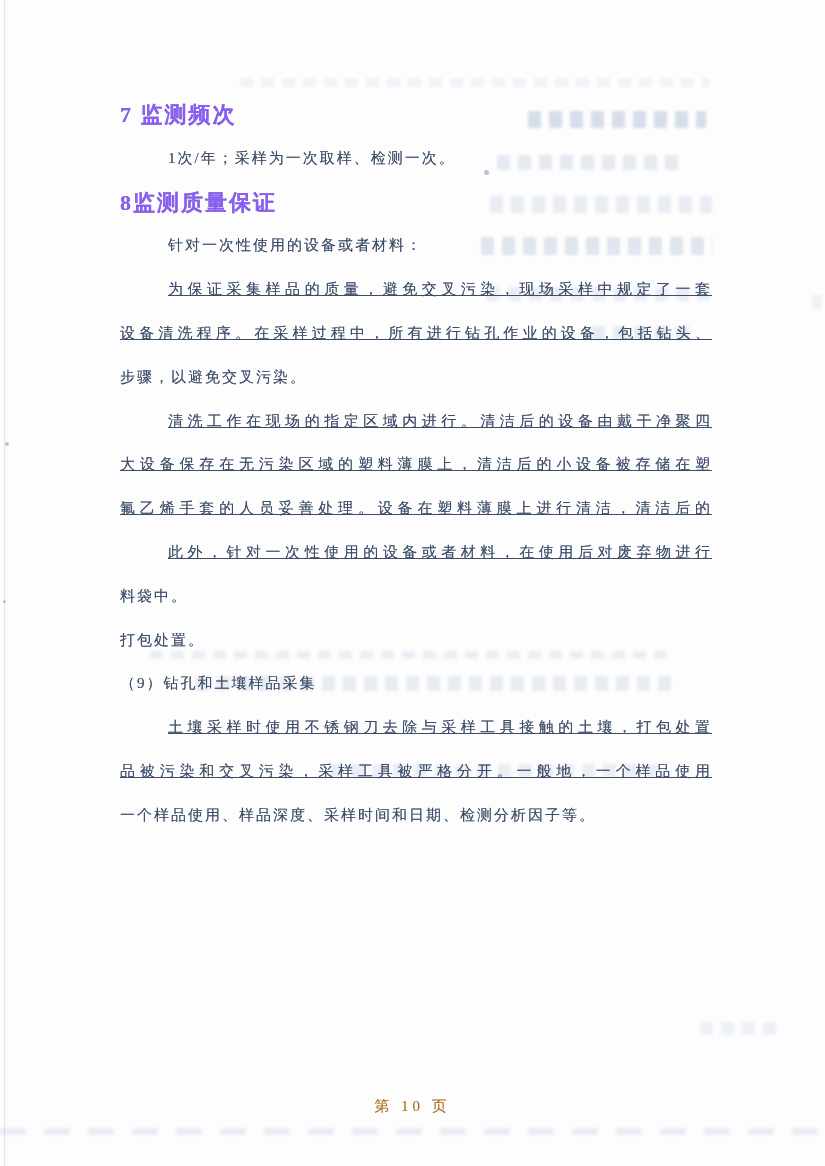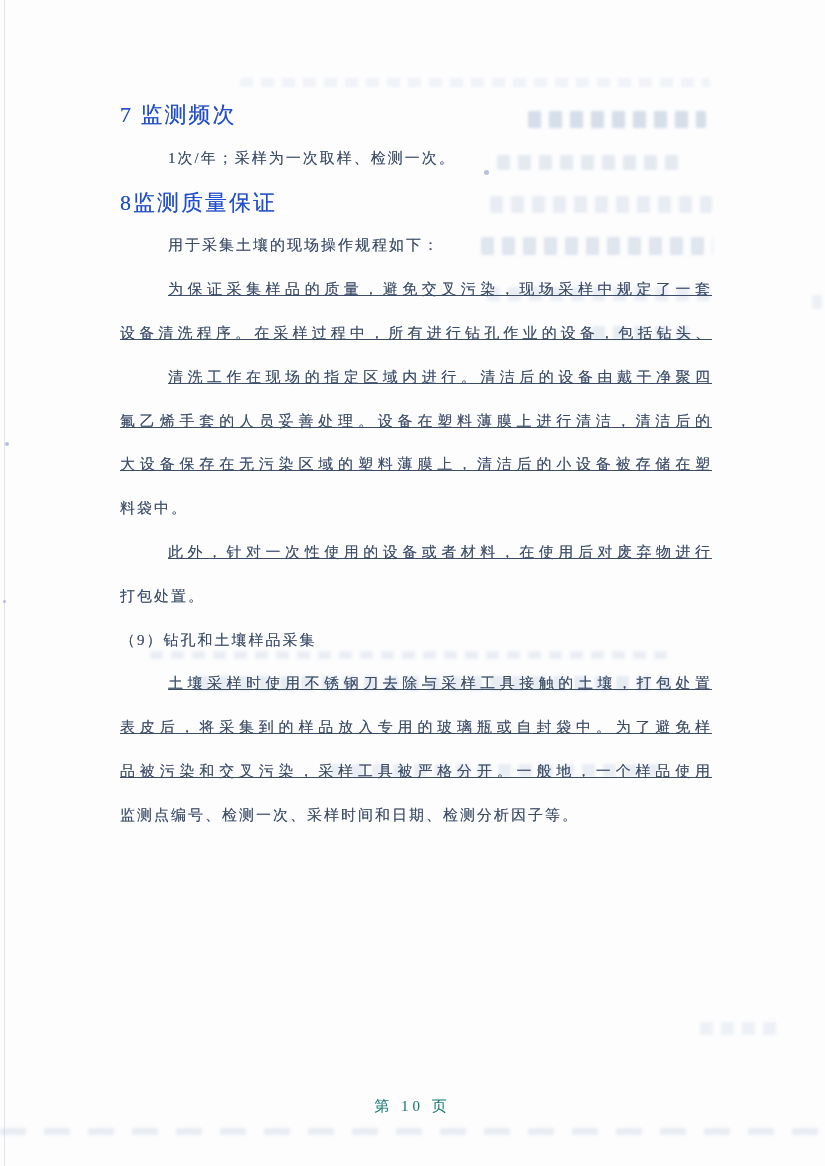--- a/index.html
+++ b/index.html
@@ -27,42 +27,42 @@
     line-height: 43.8px;
     height: 43.8px;
     font-size: 15px;
     color: #3c4d68;
     letter-spacing: 2px;
     white-space: nowrap;
     text-shadow: 0 0 0.5px rgba(60,77,104,0.55);
   }
   .line.h {
     font-size: 22px;
-    font-weight: 400;
-    color: #1d4ed8;
+    font-weight: 700;
+    color: #8b5cf6;
     letter-spacing: 2px;
     text-shadow: 0 0 0.6px rgba(38,56,80,0.6);
   }
   .line.ind { padding-left: 48px; }
   .line.fill {
     white-space: normal;
     text-align: justify;
     text-align-last: justify;
     text-decoration: underline;
   }
   
   .footer {
     position: absolute;
     left: 0;
     top: 1097px;
     width: 825px;
     text-align: center;
     font-size: 15px;
     letter-spacing: 4px;
-    color: #0f766e;
+    color: #a16207;
   }
   
   .bt {
     position: absolute;
     border-radius: 2px;
     filter: blur(1.4px);
     background: repeating-linear-gradient(90deg,
       rgba(168,186,209,0.85) 0 13px,
       rgba(168,186,209,0) 13px 21px);
     pointer-events: none;
@@ -111,31 +111,31 @@
   <div class="bt" style="left:196px;top:676px;width:475px;height:15px;opacity:.30"></div>
   <div class="bt" style="left:330px;top:764px;width:330px;height:13px;opacity:.27"></div>
   <div class="bt" style="left:812px;top:295px;width:10px;height:14px;opacity:.22"></div>
   <div class="bt" style="left:700px;top:1022px;width:80px;height:13px;opacity:.22"></div>
   <div class="bt wide" style="left:0px;top:1128px;width:825px;height:7px;opacity:.30"></div>
 
   <div class="textblock" id="textblock">
       <div class="line h">7 监测频次</div>
       <div class="line ind">1次/年；采样为一次取样、检测一次。</div>
       <div class="line h">8监测质量保证</div>
-      <div class="line ind">用于采集土壤的现场操作规程如下：</div>
+      <div class="line ind">针对一次性使用的设备或者材料：</div>
       <div class="line ind fill">为保证采集样品的质量，避免交叉污染，现场采样中规定了一套</div>
       <div class="line fill">设备清洗程序。在采样过程中，所有进行钻孔作业的设备，包括钻头、</div>
+      <div class="line">步骤，以避免交叉污染。</div>
       <div class="line ind fill">清洗工作在现场的指定区域内进行。清洁后的设备由戴干净聚四</div>
+      <div class="line fill">大设备保存在无污染区域的塑料薄膜上，清洁后的小设备被存储在塑</div>
       <div class="line fill">氟乙烯手套的人员妥善处理。设备在塑料薄膜上进行清洁，清洁后的</div>
-      <div class="line fill">大设备保存在无污染区域的塑料薄膜上，清洁后的小设备被存储在塑</div>
+      <div class="line ind fill">此外，针对一次性使用的设备或者材料，在使用后对废弃物进行</div>
       <div class="line">料袋中。</div>
-      <div class="line ind fill">此外，针对一次性使用的设备或者材料，在使用后对废弃物进行</div>
       <div class="line">打包处置。</div>
       <div class="line">（9）钻孔和土壤样品采集</div>
       <div class="line ind fill">土壤采样时使用不锈钢刀去除与采样工具接触的土壤，打包处置</div>
-      <div class="line fill">表皮后，将采集到的样品放入专用的玻璃瓶或自封袋中。为了避免样</div>
       <div class="line fill">品被污染和交叉污染，采样工具被严格分开。一般地，一个样品使用</div>
-      <div class="line">监测点编号、检测一次、采样时间和日期、检测分析因子等。</div>
+      <div class="line">一个样品使用、样品深度、采样时间和日期、检测分析因子等。</div>
     </div>
 
   <div class="footer">第 10 页</div>
 
 </div>
 
 </body></html>

